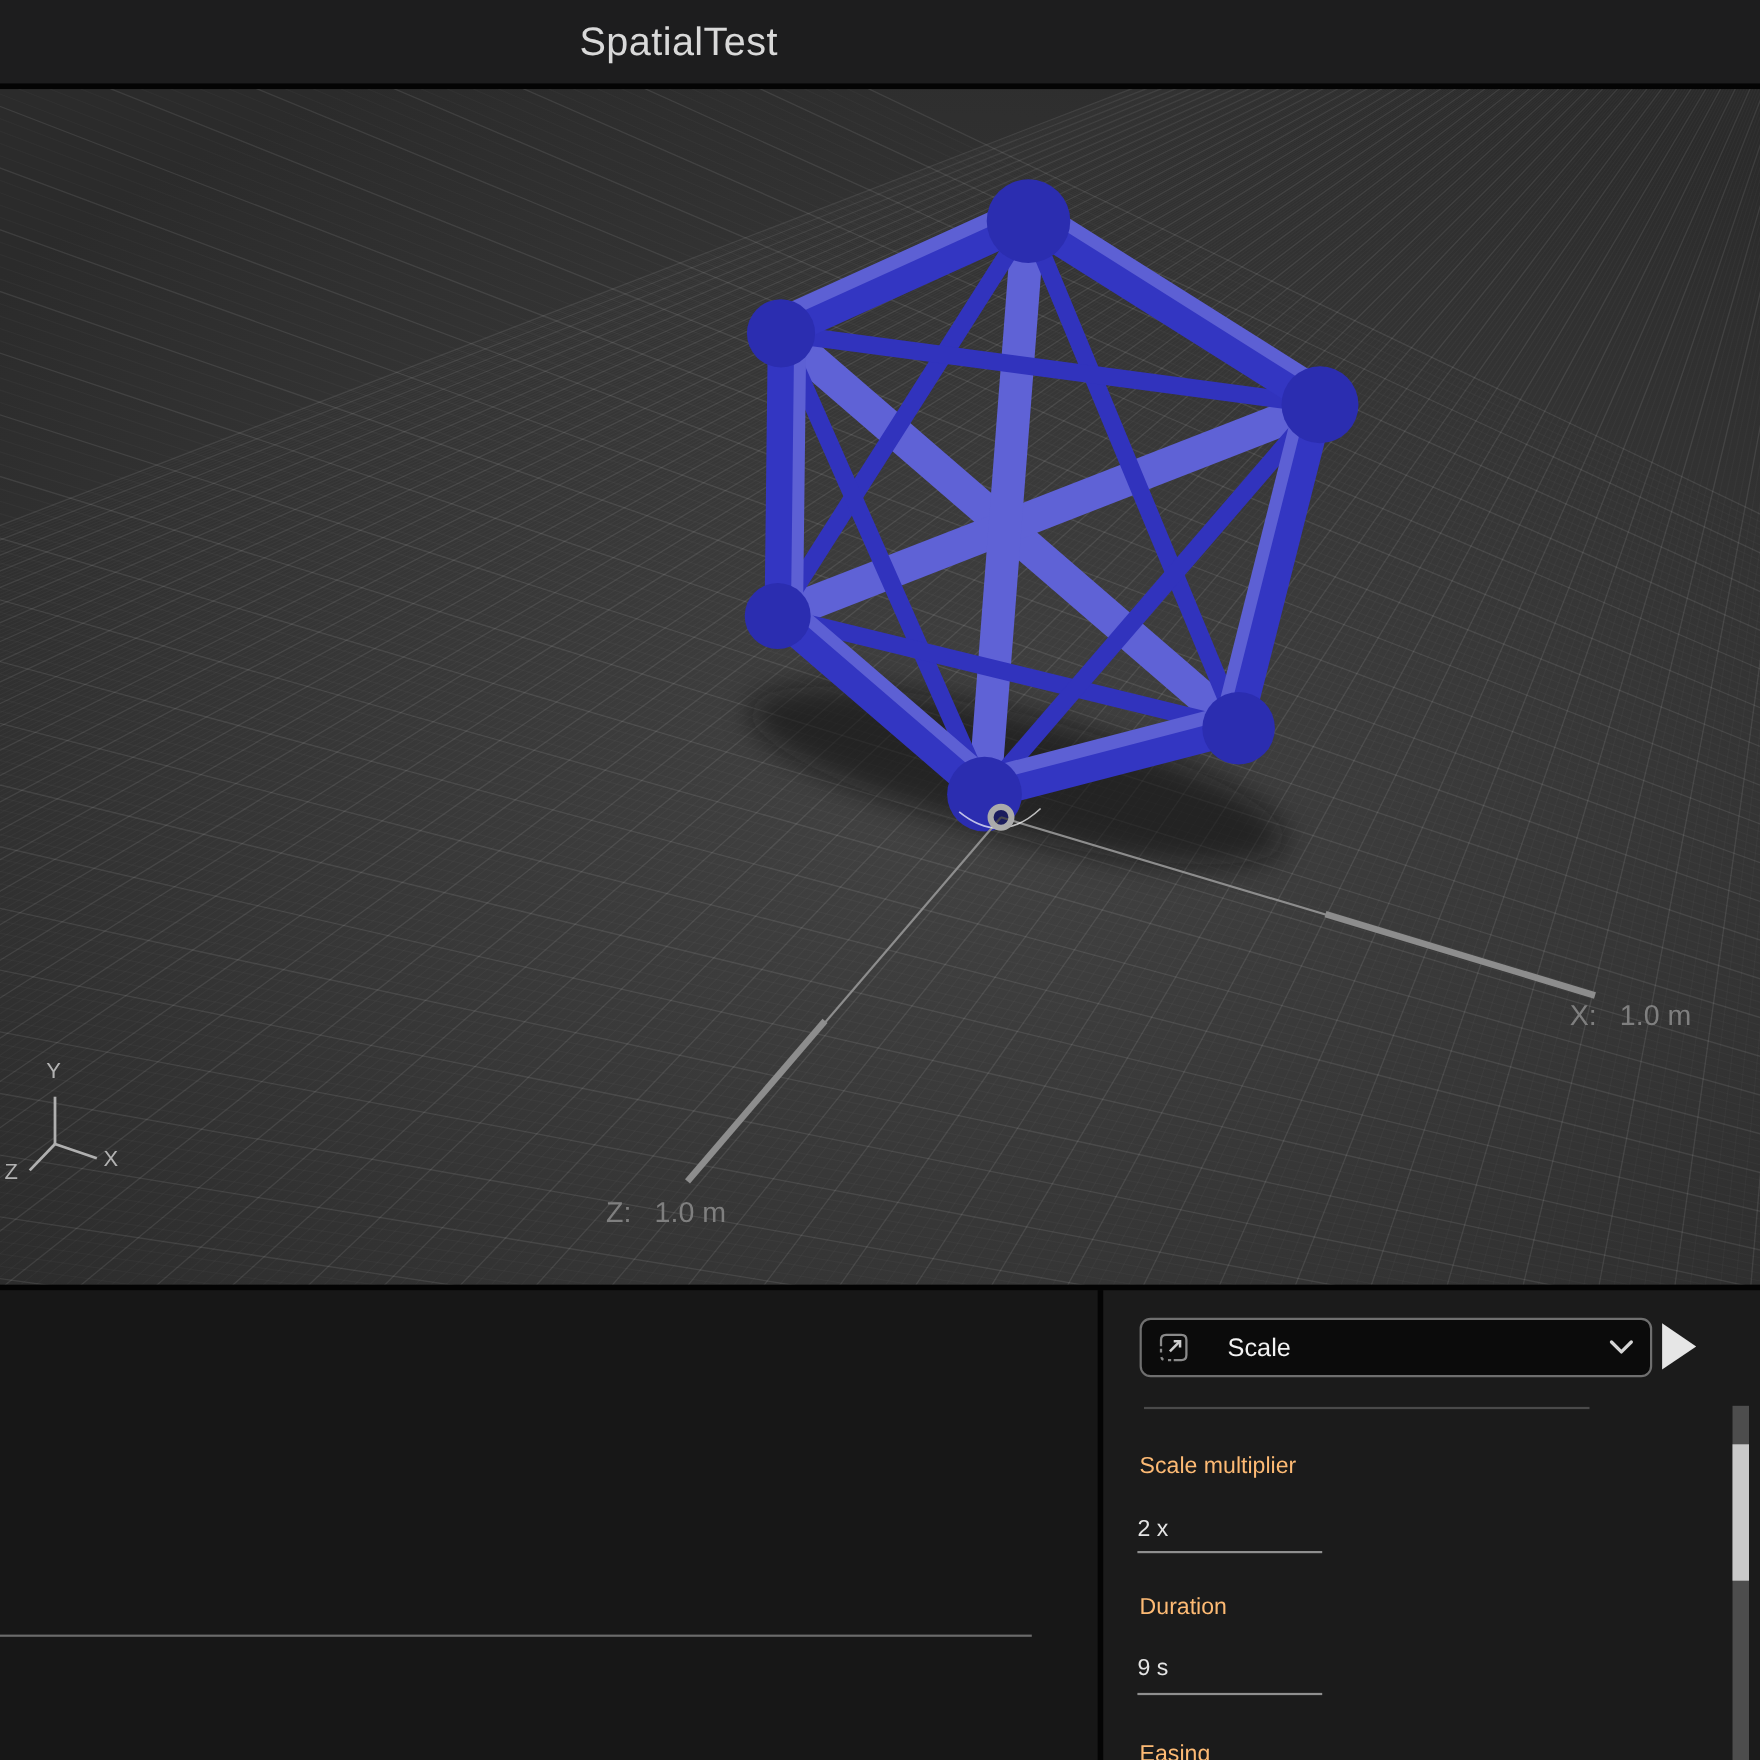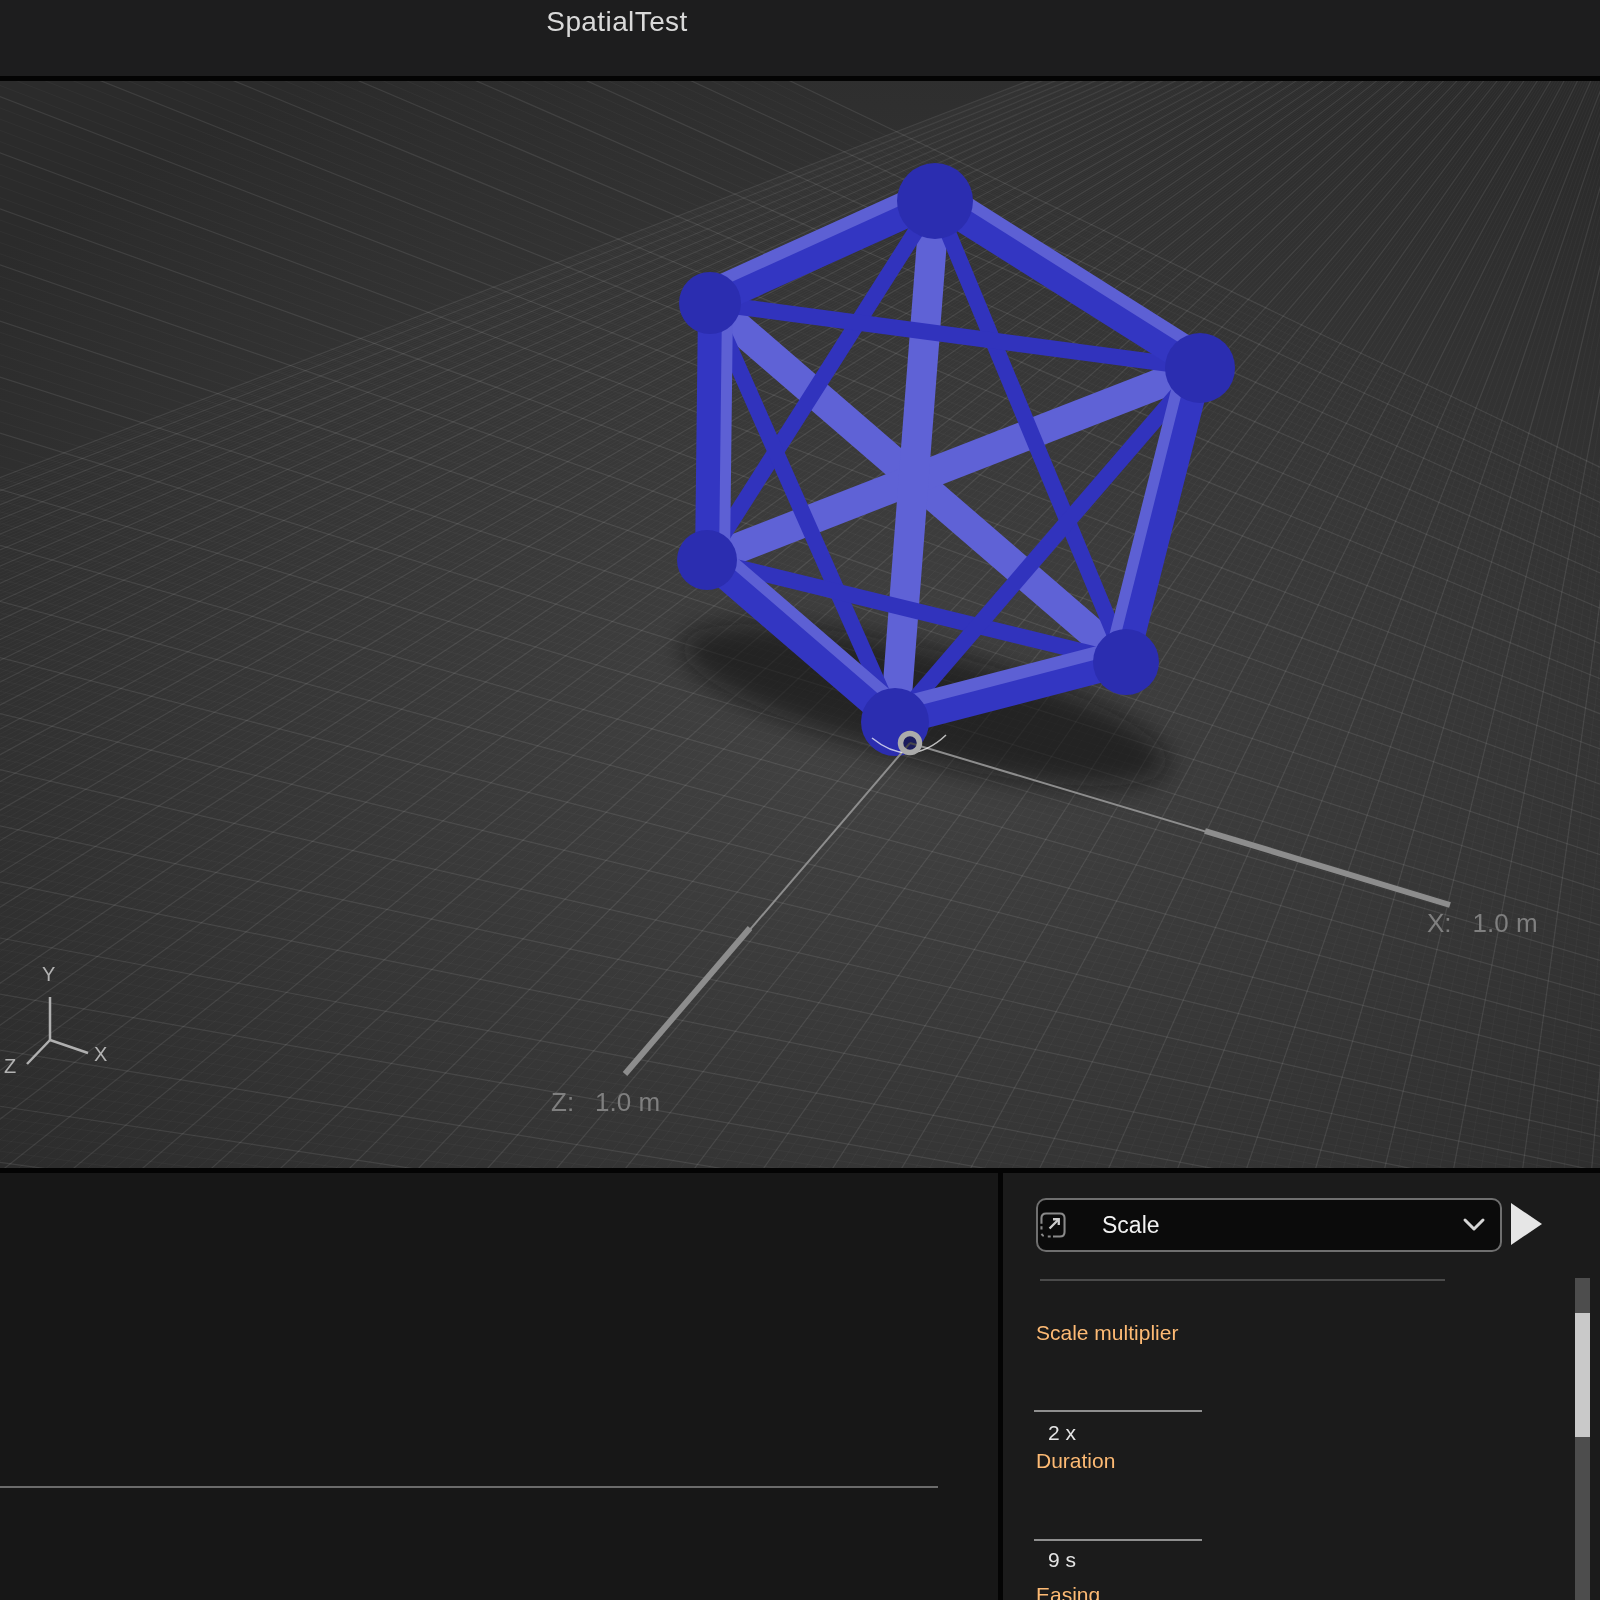--- a/index.html
+++ b/index.html
@@ -2,22 +2,22 @@
 <html><head>
 <meta charset="utf-8">
 <style>
   html,body{margin:0;padding:0;background:#000;}
   .stage{position:relative;width:1600px;height:1600px;overflow:hidden;
          background:#111;font-family:"Liberation Sans",sans-serif;
          -webkit-font-smoothing:antialiased;}
 
   
   .titlebar{position:absolute;left:0;top:0;width:1600px;height:76px;background:#1d1d1e;}
-  .title{position:absolute;left:617px;top:22px;transform:translate(-50%,-50%);
-         font-size:28px;color:#d9d9d9;letter-spacing:.4px;white-space:nowrap;}
+  .title{position:absolute;left:617px;top:38px;transform:translate(-50%,-50%);
+         font-size:36px;color:#d9d9d9;letter-spacing:.4px;white-space:nowrap;}
 
   
   .seam-h1{position:absolute;left:0;top:76px;width:1600px;height:5px;background:#040404;}
   .seam-h2{position:absolute;left:0;top:1168px;width:1600px;height:5px;background:#040404;}
   .seam-v{position:absolute;left:998px;top:1173px;width:5px;height:427px;background:#040404;}
 
   
   .viewport{position:absolute;left:0;top:81px;width:1600px;height:1087px;overflow:hidden;
     background:radial-gradient(1150px 750px at 55% 60%, #424242 0%, #363636 55%, #2b2b2b 100%);}
   .scene{position:absolute;left:0;top:0;}
@@ -25,32 +25,32 @@
   .gizmo-label{position:absolute;color:#b2b2b2;font-size:20px;}
 
   
   .panel-left{position:absolute;left:0;top:1173px;width:998px;height:427px;background:#171717;}
   .timeline-rule{position:absolute;left:0;top:313px;width:938px;height:2px;background:#6b6b6b;}
 
   .panel-right{position:absolute;left:1003px;top:1173px;width:597px;height:427px;background:#1b1b1b;}
 
   .behavior-dropdown{position:absolute;left:33px;top:25px;width:466px;height:54px;
     box-sizing:border-box;background:#0b0b0b;border:2px solid #6f6f6f;border-radius:10px;
-    display:flex;align-items:center;cursor:pointer;}
+    display:flex;align-items:center;padding-left:14px;cursor:pointer;}
   .behavior-dropdown .dd-icon{width:30px;height:30px;flex:0 0 auto;}
   .behavior-dropdown .dd-label{margin-left:34px;font-size:23px;color:#f2f2f2;}
   .behavior-dropdown .dd-caret{position:absolute;right:14px;top:50%;transform:translateY(-50%);}
 
   .play-button{position:absolute;left:505px;top:28px;width:36px;height:46px;cursor:pointer;
     background:transparent;border:none;padding:0;}
 
   .section-rule{position:absolute;left:37px;top:106px;width:405px;height:2px;background:#4a4a4a;}
 
   .field-label{position:absolute;left:33px;font-size:21px;color:#fdba74;white-space:nowrap;}
-  .field-value{position:absolute;left:45px;font-size:21px;color:#e4e4e4;white-space:nowrap;cursor:text;margin-top:43px;}
+  .field-value{position:absolute;left:31px;font-size:21px;color:#e4e4e4;white-space:nowrap;cursor:text;}
   .field-underline{position:absolute;left:31px;width:168px;height:2px;background:#8f8f8f;}
 
   .scrollbar-track{position:absolute;left:572px;top:105px;width:15px;height:322px;background:#4d4d4d;}
   .scrollbar-thumb{position:absolute;left:0;top:35px;width:15px;height:124px;background:#c9c9c9;}
 </style>
 </head>
 <body>
 
 <div class="stage">
 

